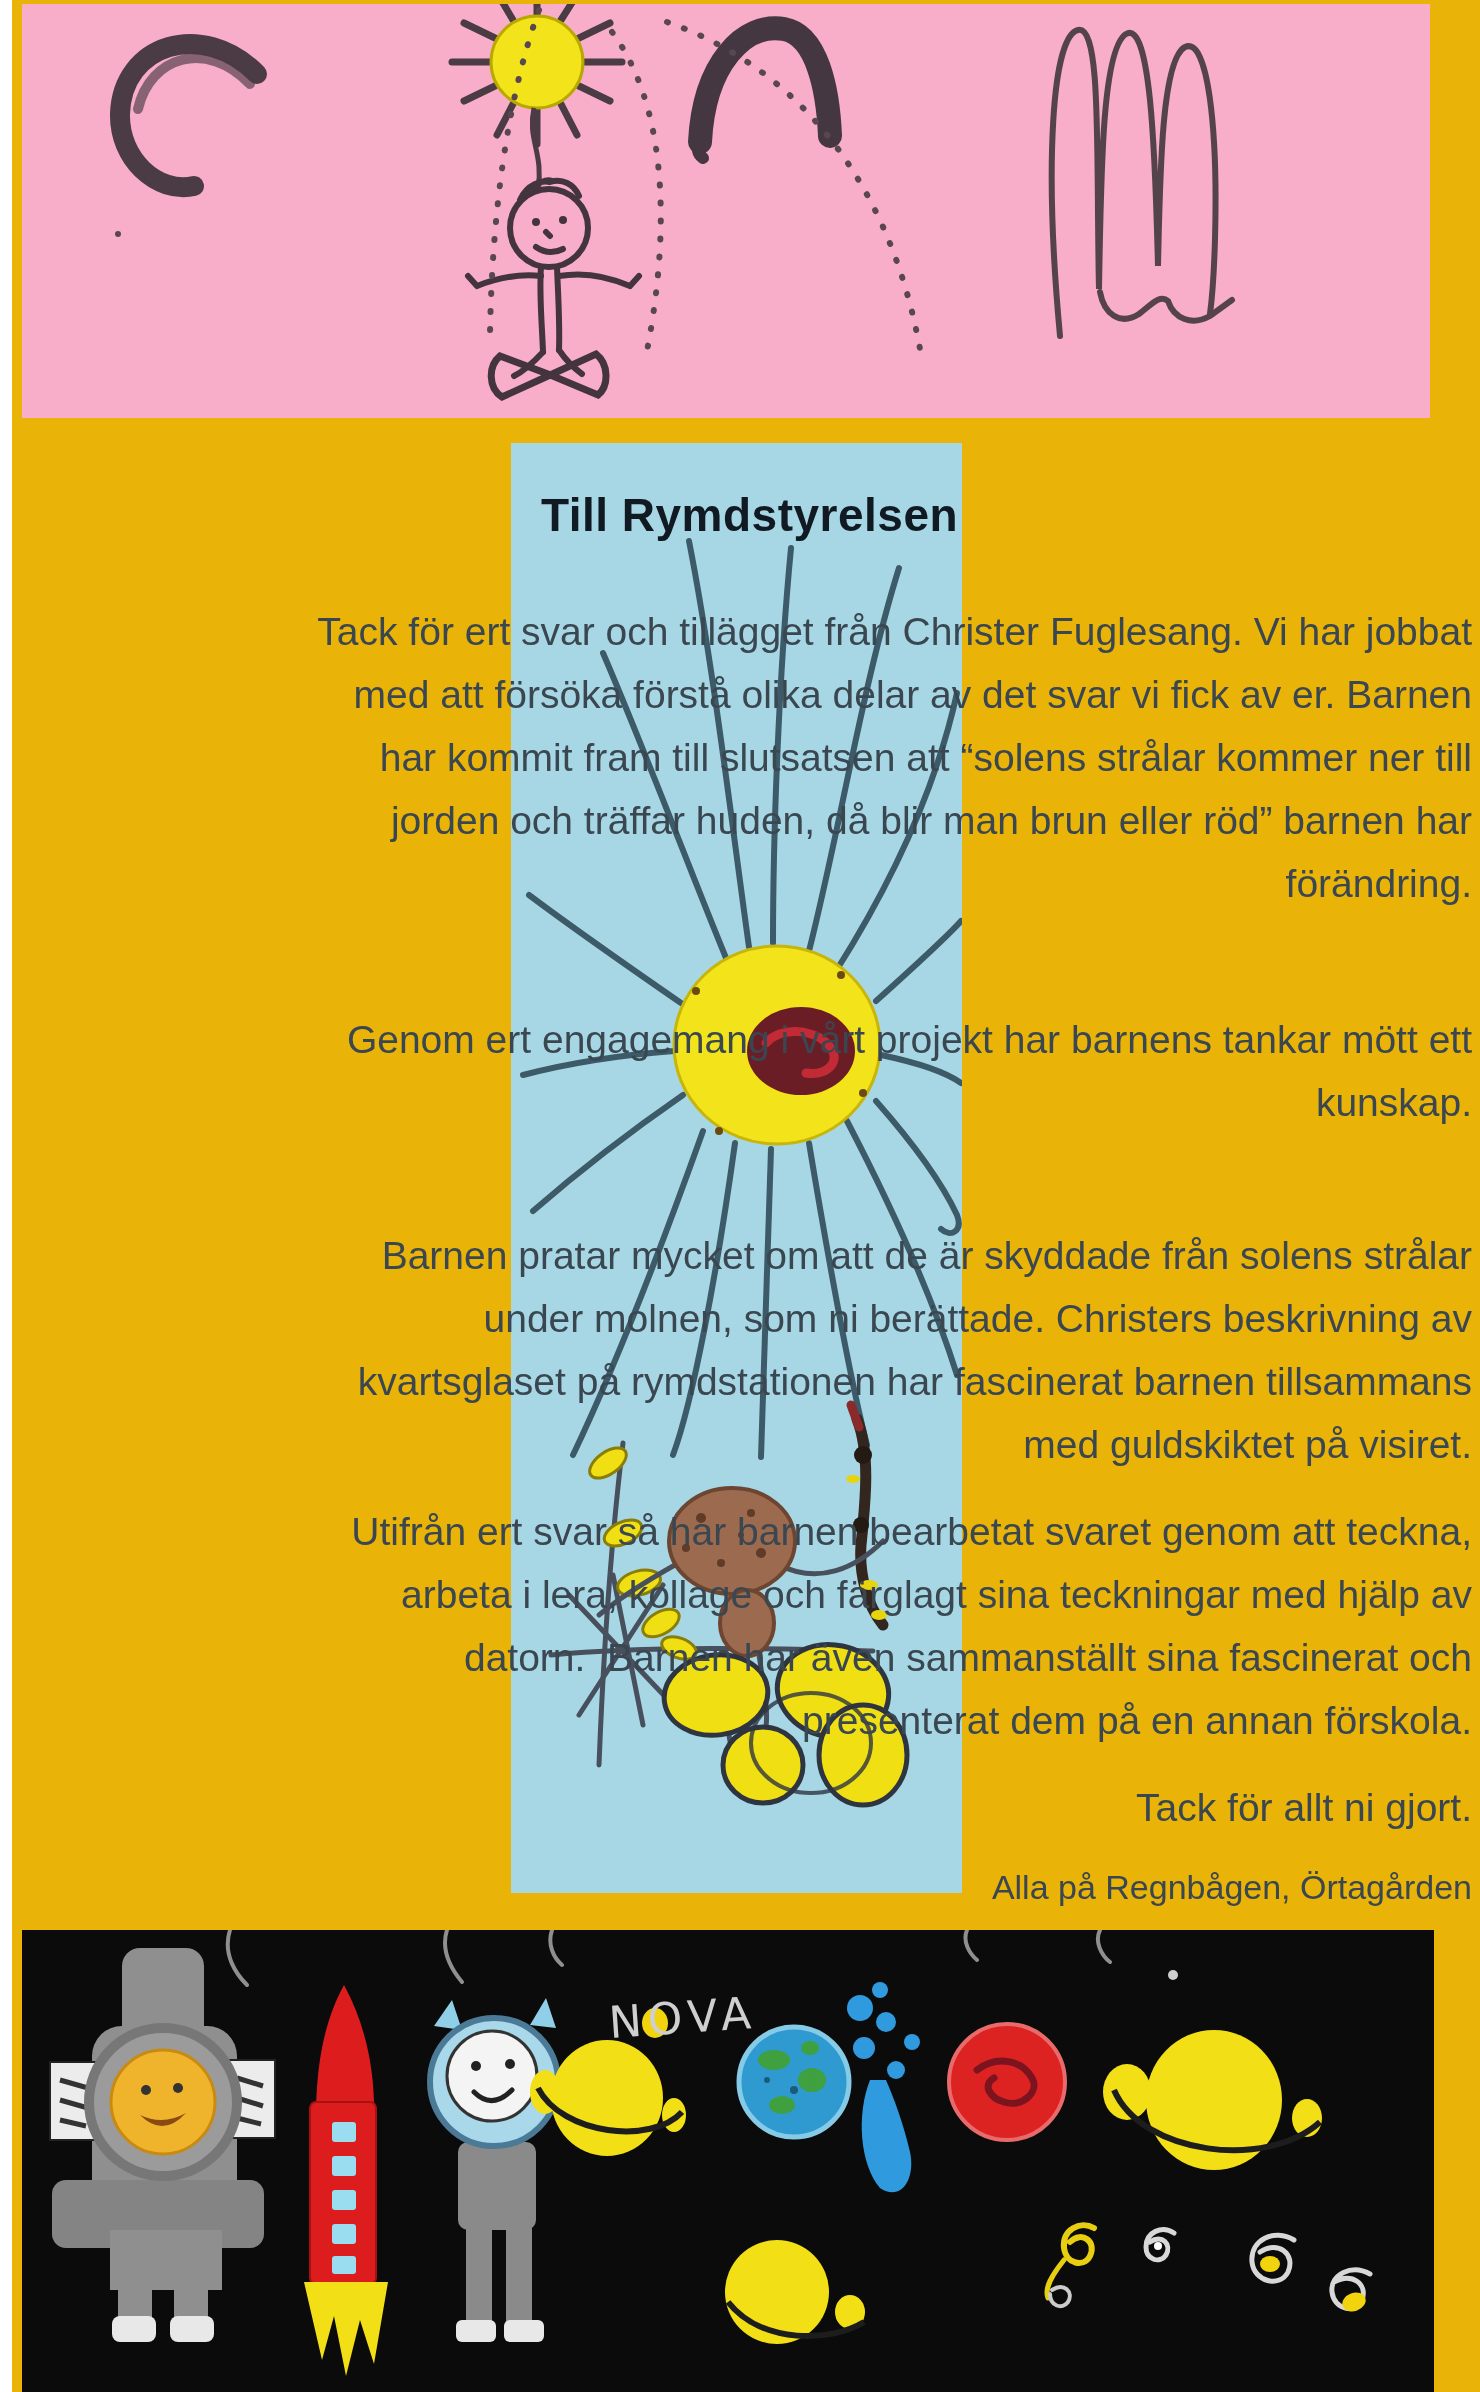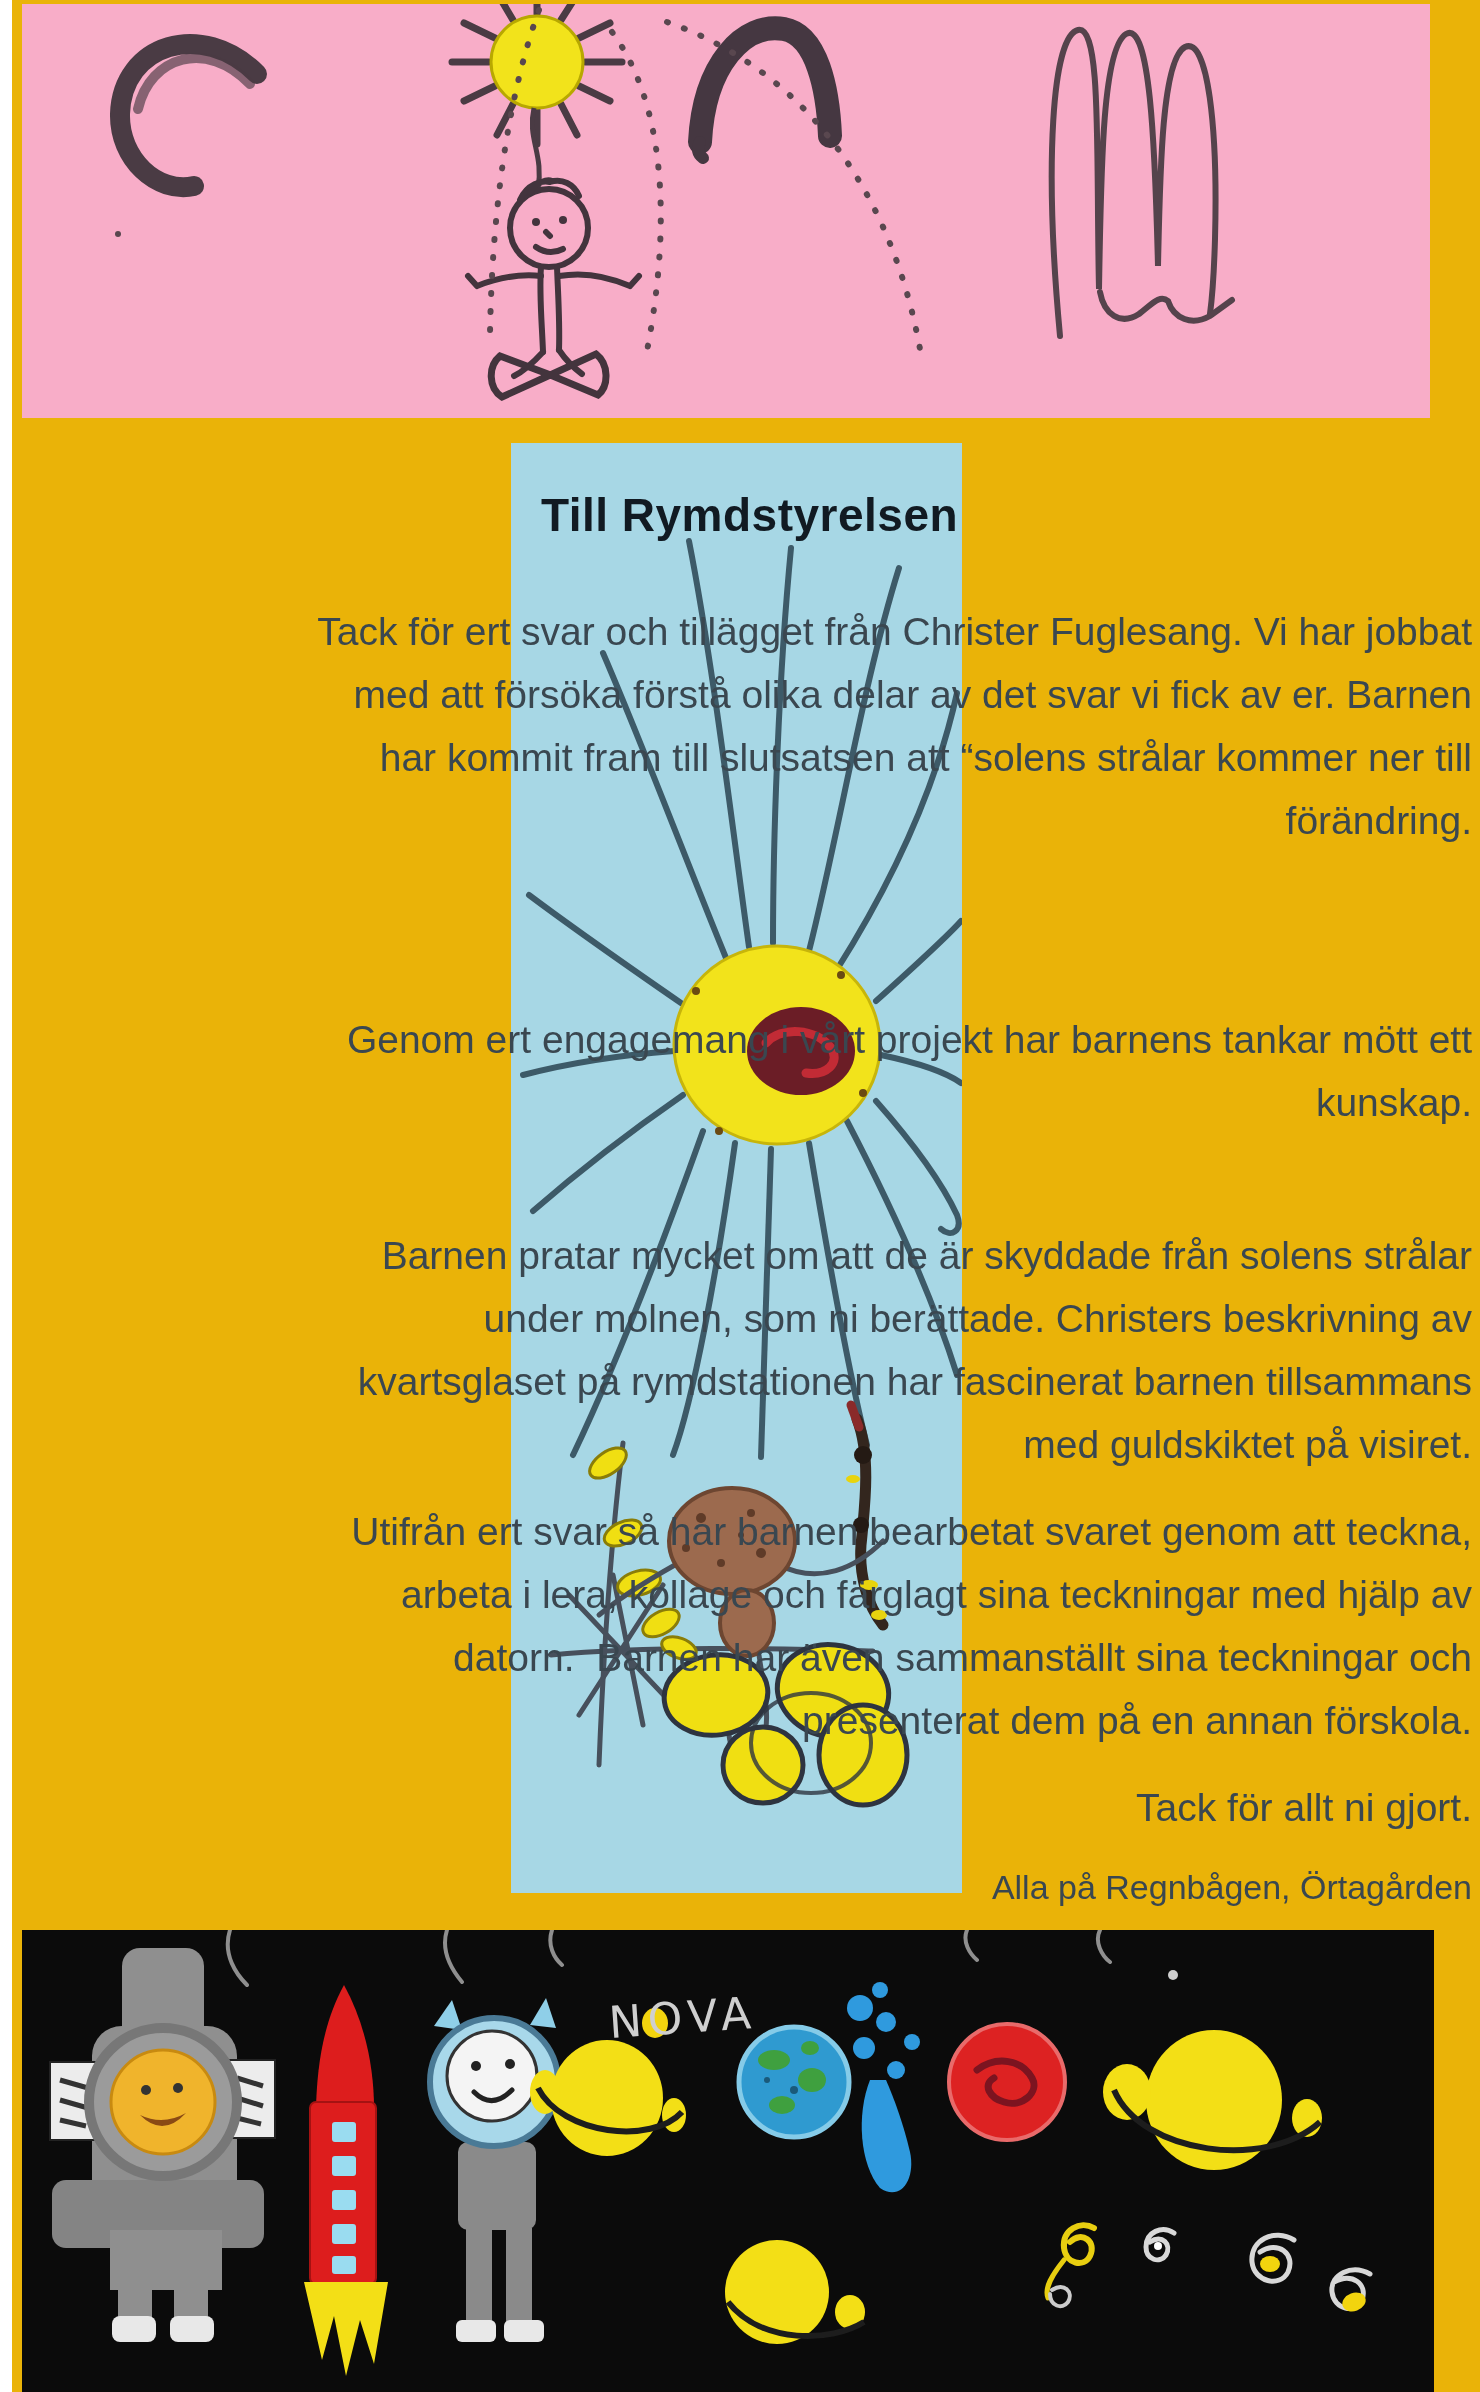--- a/index.html
+++ b/index.html
@@ -146,39 +146,40 @@
     </svg>
   </div>
 
   <div class="letter">
     <div class="title">Till Rymdstyrelsen</div>
 
     <div class="para p1">
       <div class="line">Tack för ert svar och tillägget från Christer Fuglesang. Vi har jobbat</div>
       <div class="line">med att försöka förstå olika delar av det svar vi fick av er. Barnen</div>
       <div class="line">har kommit fram till slutsatsen att “solens strålar kommer ner till</div>
+      <div class="line">jorden och träffar huden, då blir man brun eller röd” barnen har</div>
       <div class="line">förändring.</div>
     </div>
 
     <div class="para p2">
       <div class="line">Genom ert engagemang i vårt projekt har barnens tankar mött ett</div>
       <div class="line">kunskap.</div>
     </div>
 
     <div class="para p3">
       <div class="line">Barnen pratar mycket om att de är skyddade från solens strålar</div>
       <div class="line">under molnen, som ni berättade. Christers beskrivning av</div>
       <div class="line">kvartsglaset på rymdstationen har fascinerat barnen tillsammans</div>
       <div class="line">med guldskiktet på visiret.</div>
     </div>
 
     <div class="para p4">
       <div class="line">Utifrån ert svar så har barnen bearbetat svaret genom att teckna,</div>
       <div class="line">arbeta i lera, kollage och färglagt sina teckningar med hjälp av</div>
-      <div class="line">datorn.  Barnen har även sammanställt sina teckningar och</div>
+      <div class="line">datorn.  Barnen har även sammanställt sina fascinerat och</div>
       <div class="line">presenterat dem på en annan förskola.</div>
     </div>
 
     <div class="para p5">
       <div class="line">Tack för allt ni gjort.</div>
     </div>
 
     <div class="signature">Alla på Regnbågen, Örtagården</div>
   </div>
 

